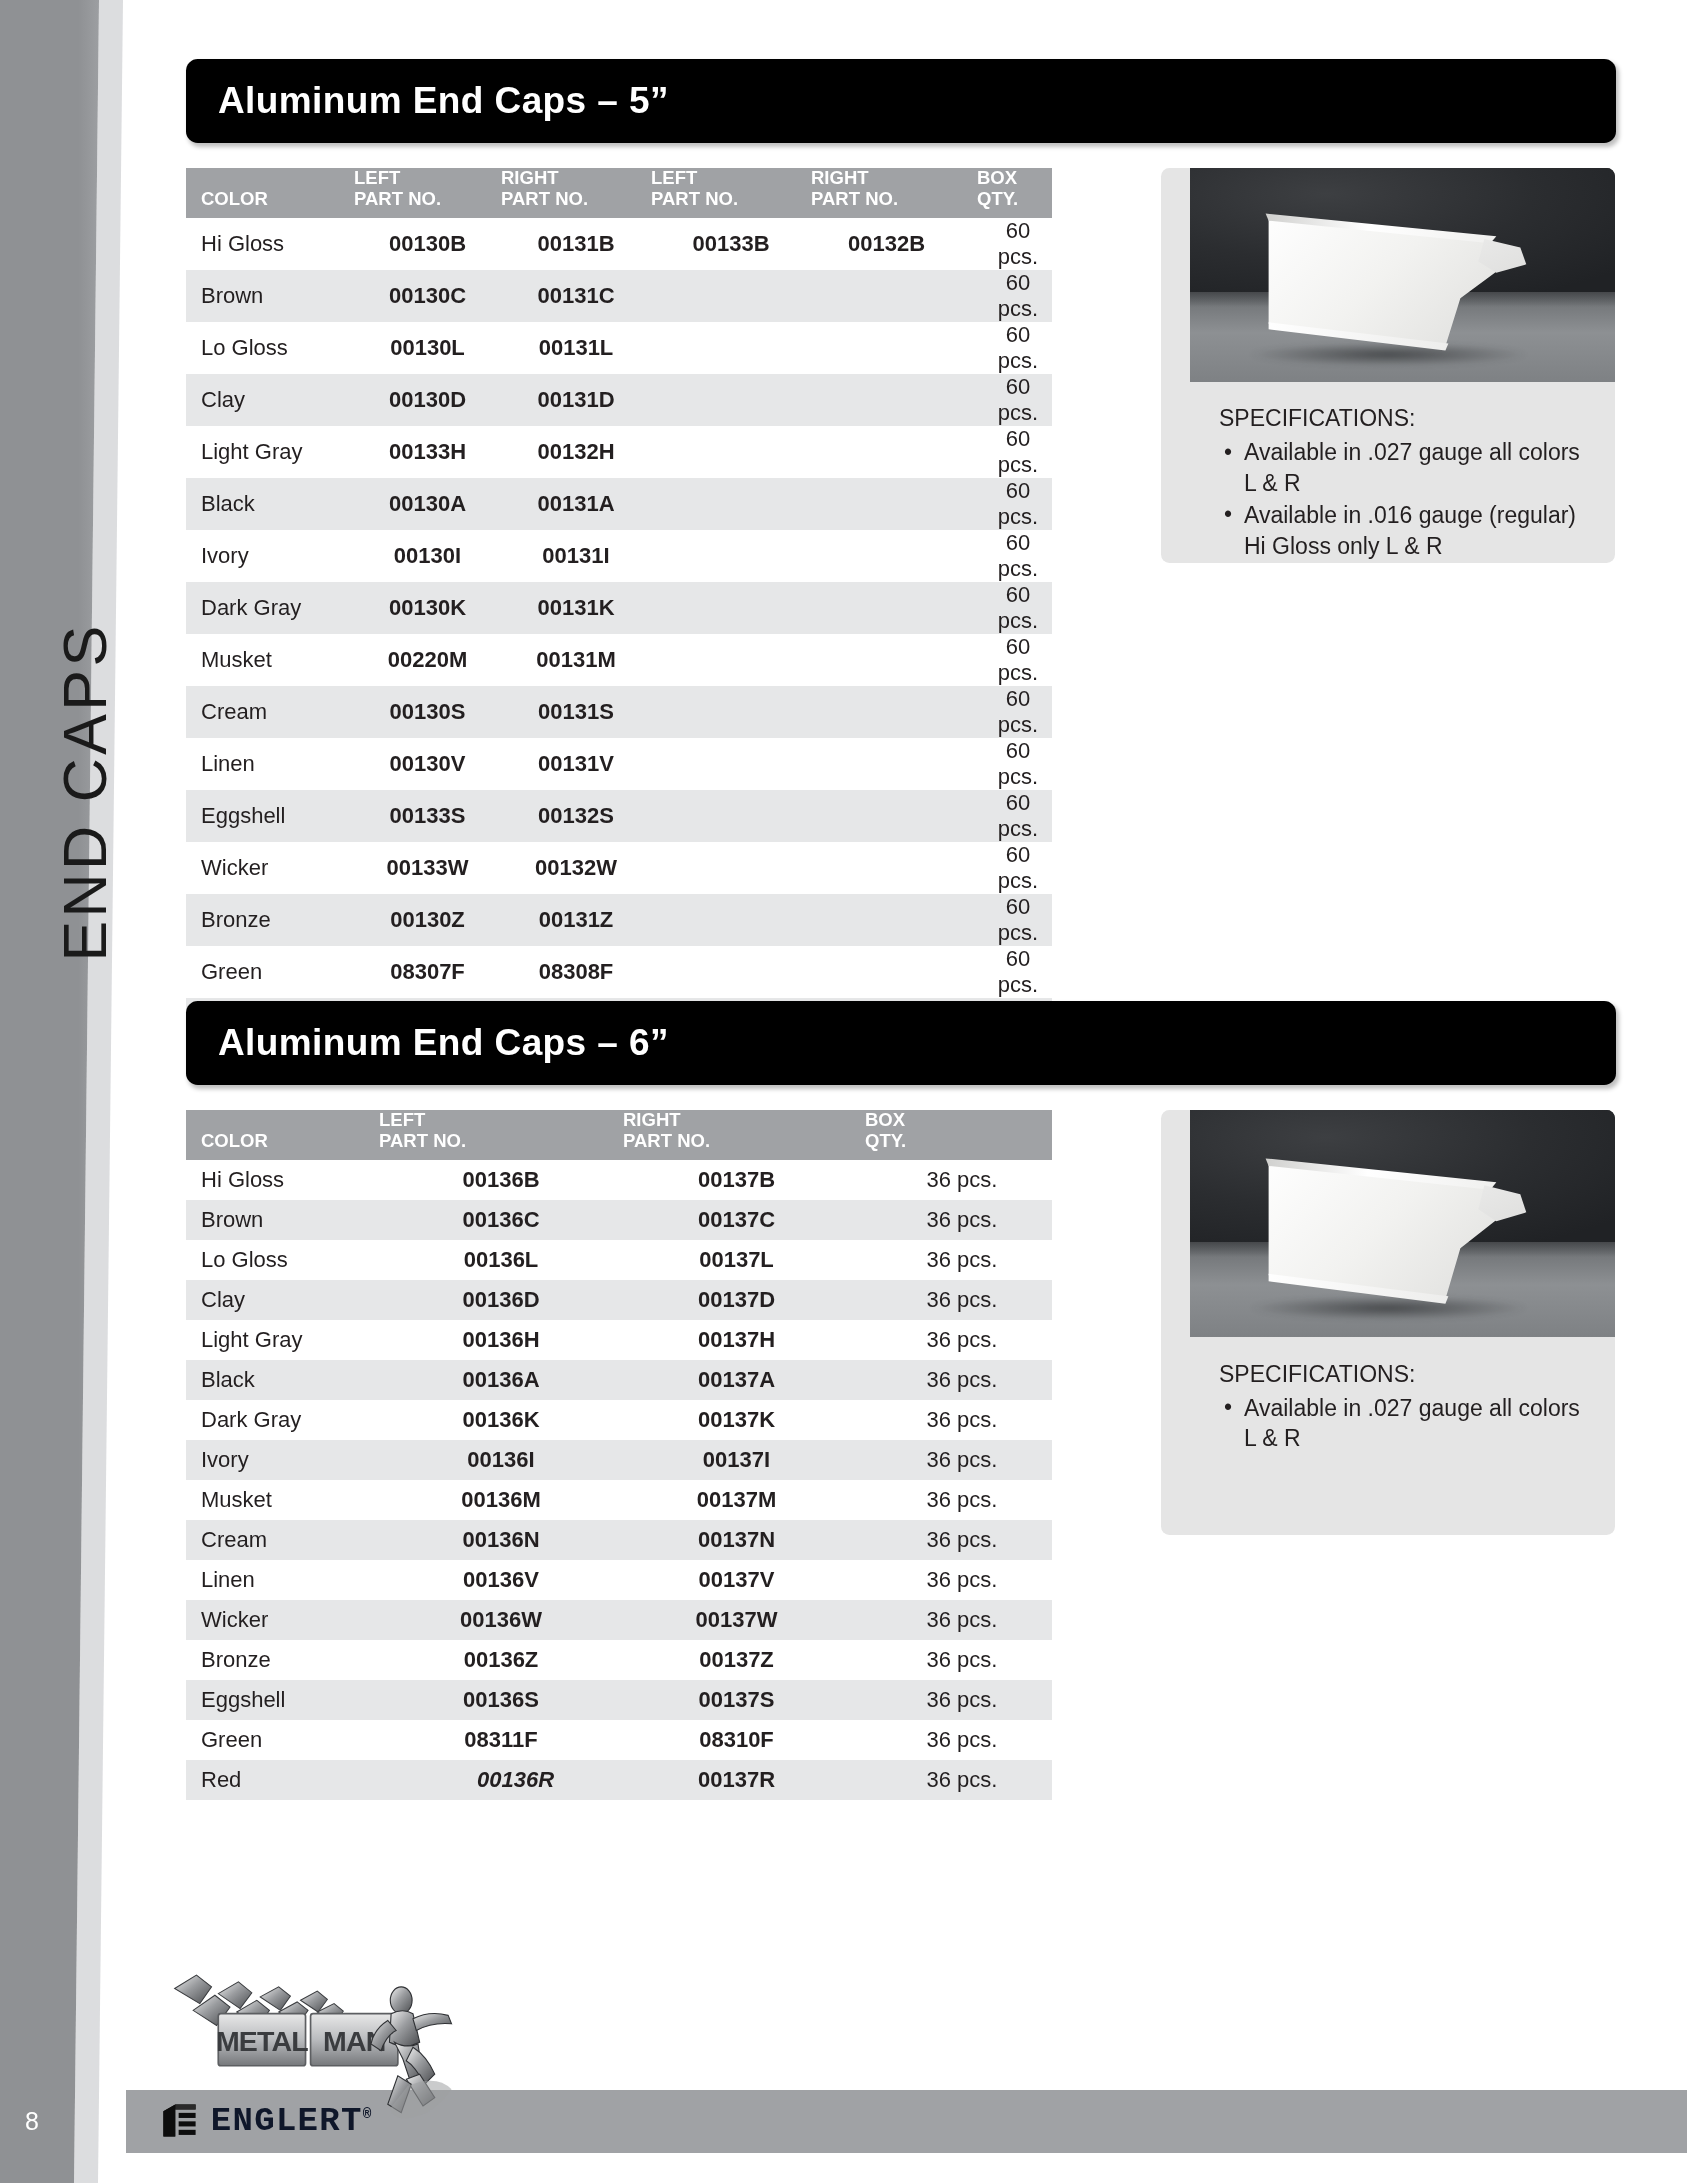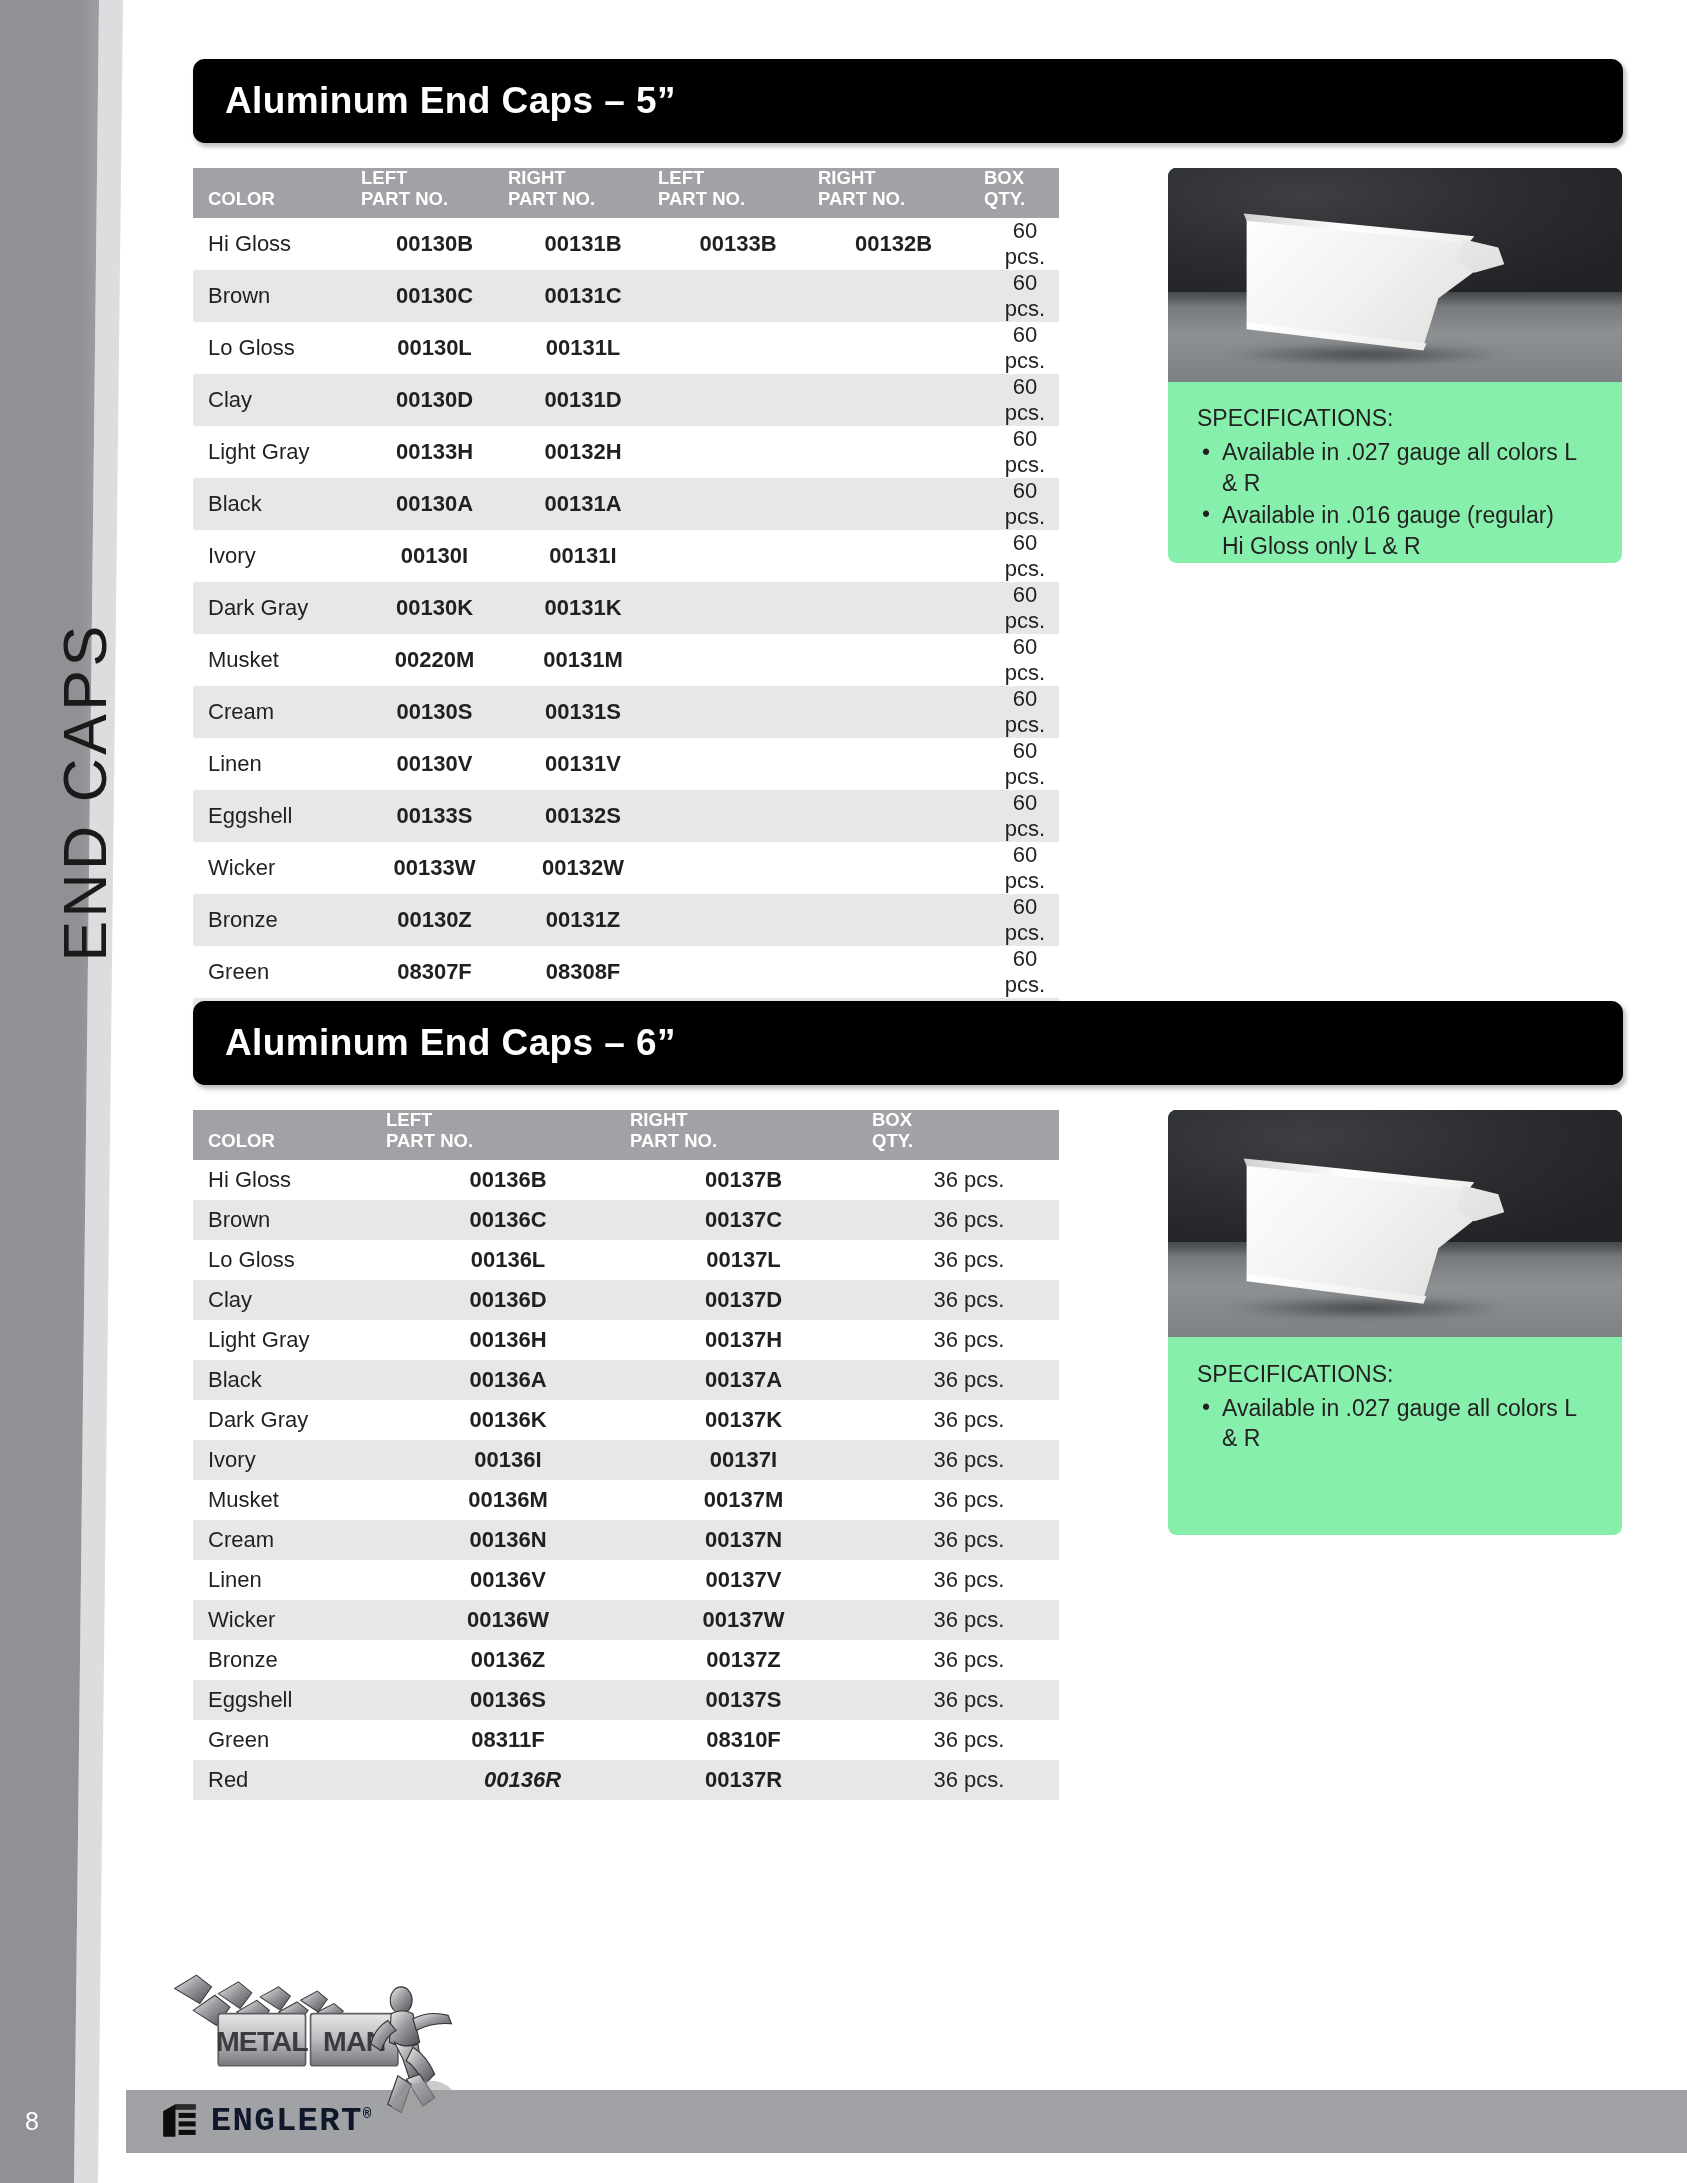--- a/index.html
+++ b/index.html
@@ -52,21 +52,21 @@
     font-size: 61px;
     letter-spacing: 3.4px;
     color: #1a1a1a;
     font-family: "Liberation Sans", sans-serif;
     z-index: 4;
   }
 
   
   .content {
     position: absolute;
-    left: 15px; top: 0;
+    left: 8px; top: 0;
     width: 1374px; height: 2183px;
     z-index: 3;
   }
 
   .section { position: absolute; }
   .section-5 { left: 178px; top: 59px; width: 1430px; }
   .section-6 { left: 178px; top: 1001px; width: 1430px; }
 
   .banner {
     width: 1430px;
@@ -151,25 +151,26 @@
   .t6 col.w-p1    { width: 244px; }
   .t6 col.w-p2    { width: 227px; }
   .t6 col.w-qty   { width: 202px; }
 
   .indent-red { padding-left: 29px; font-style: italic; }
 
   
   .panel {
     width: 454px;
     margin-left: 109px;
-    background: #86efac;
+    background: #e5e5e5;
     border-radius: 8.4px;
     overflow: hidden;
     display: flex;
     flex-direction: column;
+    padding-left: 29px;
   }
   .panel-5 { height: 395px; }
   .panel-6 { height: 425px; }
 
   .photo {
     width: 454px;
     position: relative;
     background:
       radial-gradient(ellipse 120% 80% at 30% 12%, #3d3f42 0%, #2b2d30 38%, #202225 70%),
       #262829;

